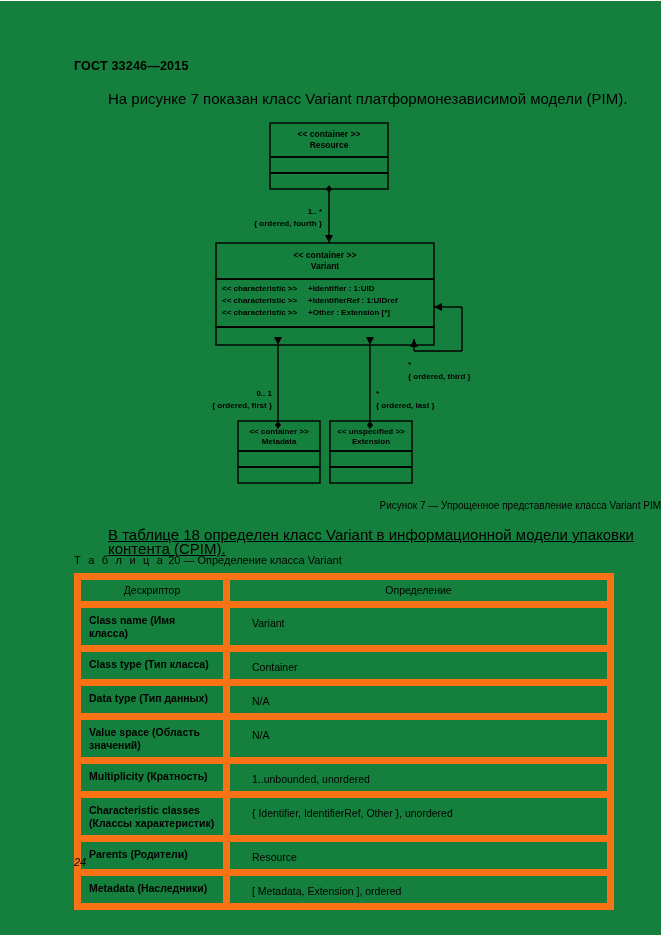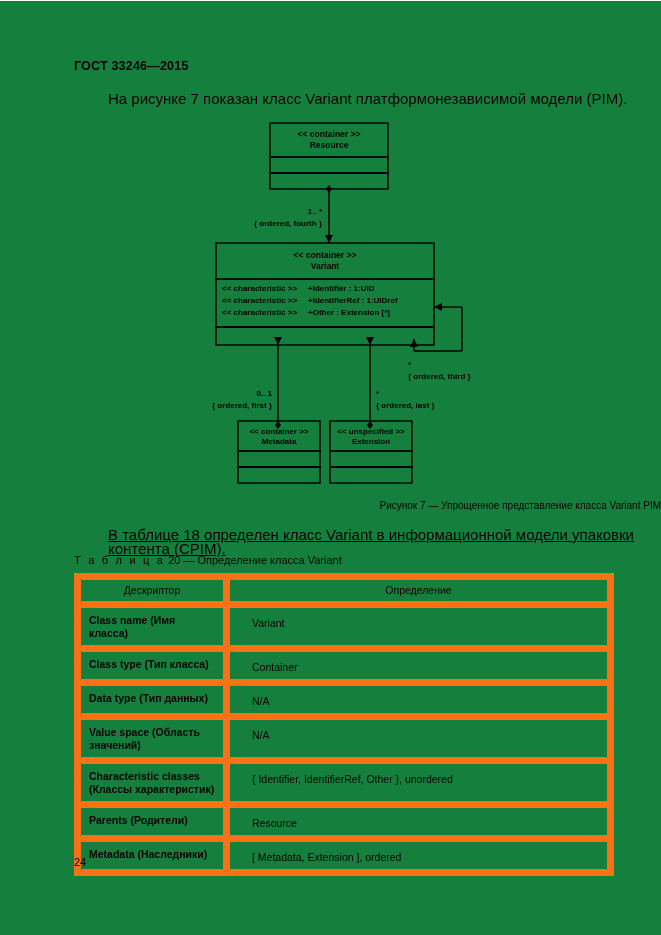--- a/index.html
+++ b/index.html
@@ -62,21 +62,21 @@
     line-height:13px;
     margin-top:37px;
   }
   table.def-table th { text-align:center; font-weight:normal; padding:4px 6px; }
   table.def-table .col-desc { width:130px; }
   table.def-table td.val { padding-left:22px; padding-top:9px; }
   table.def-table td.key { padding-top:6px;font-weight:bold; }
 
   
   .page-number {
-    position:absolute; left:74px; top:855px; font-size:11px;
+    position:absolute; left:74px; top:855px; font-size:11px;font-style:italic;
   }
 </style>
 </head>
 <body>
 
 <div class="page">
 
   <div class="doc-header">ГОСТ 33246—2015</div>
 
   <div class="para para-1">На рисунке 7 показан класс Variant платформонезависимой модели (PIM).</div>
@@ -196,20 +196,24 @@
       </tr>
       <tr>
         <td class="key">Data type (Тип данных)</td>
         <td class="val">N/A</td>
       </tr>
       <tr>
         <td class="key">Value space (Область значений)</td>
         <td class="val">N/A</td>
       </tr>
       <tr>
+        <td class="key">Multiplicity (Кратность)</td>
+        <td class="val">1..unbounded, unordered</td>
+      </tr>
+      <tr>
         <td class="key">Characteristic classes (Классы характеристик)</td>
         <td class="val">{ Identifier, IdentifierRef, Other }, unordered</td>
       </tr>
       <tr>
         <td class="key">Parents (Родители)</td>
         <td class="val">Resource</td>
       </tr>
       <tr>
         <td class="key">Metadata (Наследники)</td>
         <td class="val">[ Metadata, Extension ], ordered</td>

